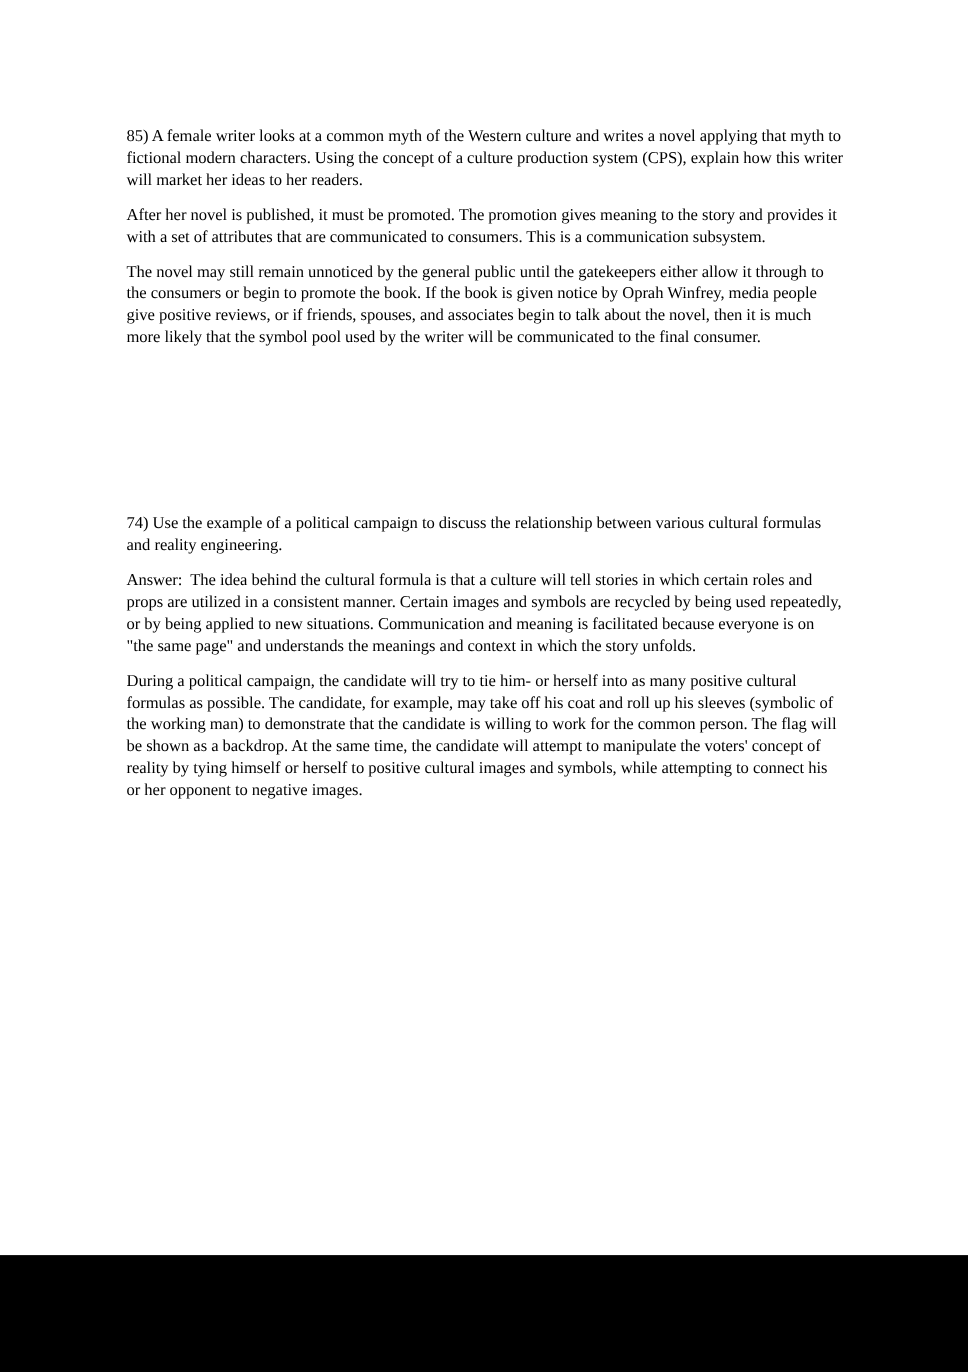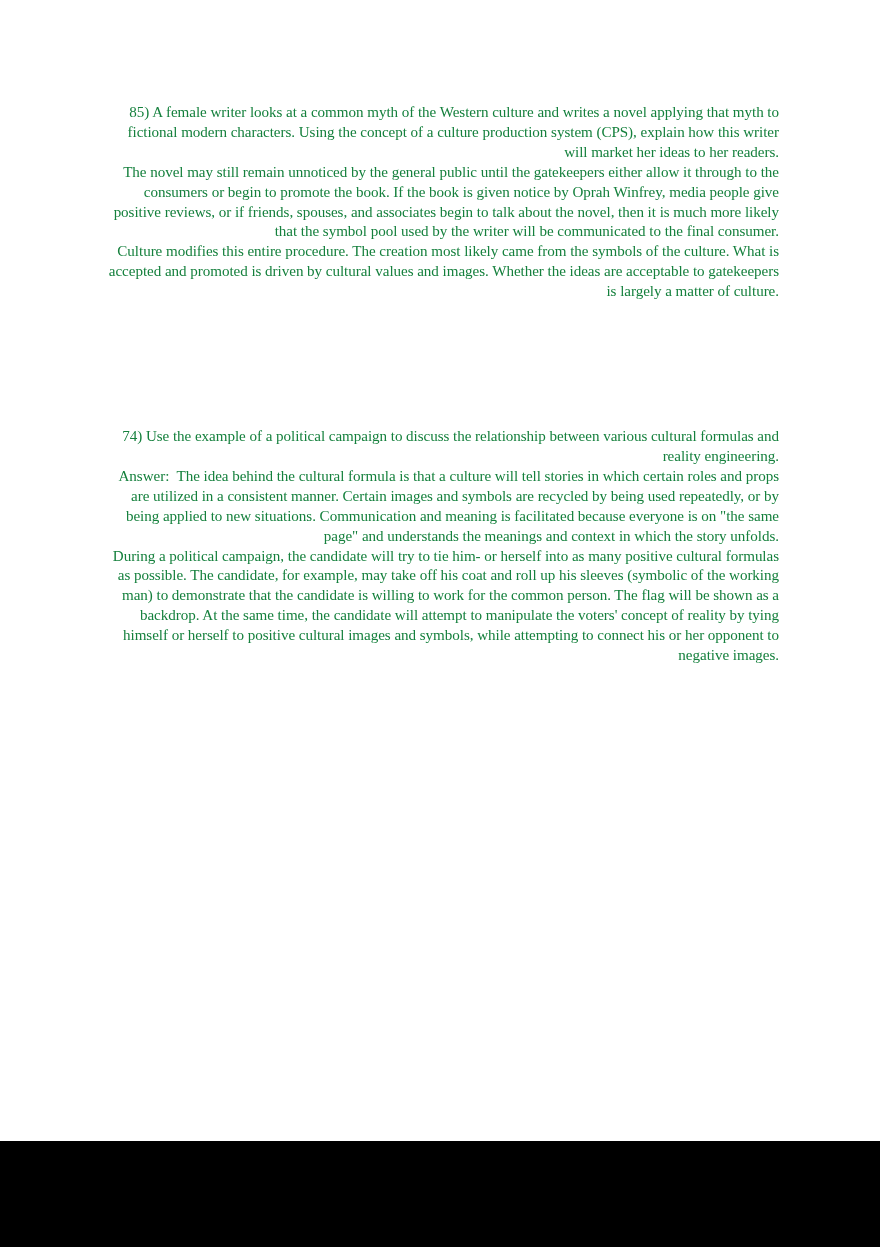--- a/index.html
+++ b/index.html
@@ -22,23 +22,23 @@
     top: 103px;
     width: 676px;
   }
   .qblock {
     width: 676px;
   }
   .para {
     font-family: "Liberation Serif", "DejaVu Serif", serif;
     font-size: 15.1px;
     line-height: 19.9px;
-    color: #15803d;
-    margin: 0;
-    text-align: right;
+    color: #000000;
+    margin: 12px;
+    text-align: left;
     white-space: pre-wrap;
     letter-spacing: -0.05px;
     -webkit-font-smoothing: antialiased;
   }
   .block-gap {
     height: 125px;
   }
   .bottom-bar {
     position: absolute;
     left: 0;
@@ -50,22 +50,22 @@
 </style>
 </head>
 <body>
 
 <div class="page">
 
   <div class="content">
 
     <div class="qblock">
       <p class="para">85) A female writer looks at a common myth of the Western culture and writes a novel applying that myth to fictional modern characters. Using the concept of a culture production system (CPS), explain how this writer will market her ideas to her readers.</p>
+      <p class="para">After her novel is published, it must be promoted. The promotion gives meaning to the story and provides it with a set of attributes that are communicated to consumers. This is a communication subsystem.</p>
       <p class="para">The novel may still remain unnoticed by the general public until the gatekeepers either allow it through to the consumers or begin to promote the book. If the book is given notice by Oprah Winfrey, media people give positive reviews, or if friends, spouses, and associates begin to talk about the novel, then it is much more likely that the symbol pool used by the writer will be communicated to the final consumer.</p>
-      <p class="para">Culture modifies this entire procedure. The creation most likely came from the symbols of the culture. What is accepted and promoted is driven by cultural values and images. Whether the ideas are acceptable to gatekeepers is largely a matter of culture.</p>
     </div>
 
     <div class="block-gap"></div>
 
     <div class="qblock">
       <p class="para">74) Use the example of a political campaign to discuss the relationship between various cultural formulas and reality engineering.</p>
       <p class="para">Answer:  The idea behind the cultural formula is that a culture will tell stories in which certain roles and props are utilized in a consistent manner. Certain images and symbols are recycled by being used repeatedly, or by being applied to new situations. Communication and meaning is facilitated because everyone is on "the same page" and understands the meanings and context in which the story unfolds.</p>
       <p class="para">During a political campaign, the candidate will try to tie him- or herself into as many positive cultural formulas as possible. The candidate, for example, may take off his coat and roll up his sleeves (symbolic of the working man) to demonstrate that the candidate is willing to work for the common person. The flag will be shown as a backdrop. At the same time, the candidate will attempt to manipulate the voters' concept of reality by tying himself or herself to positive cultural images and symbols, while attempting to connect his or her opponent to negative images.</p>
     </div>
 

